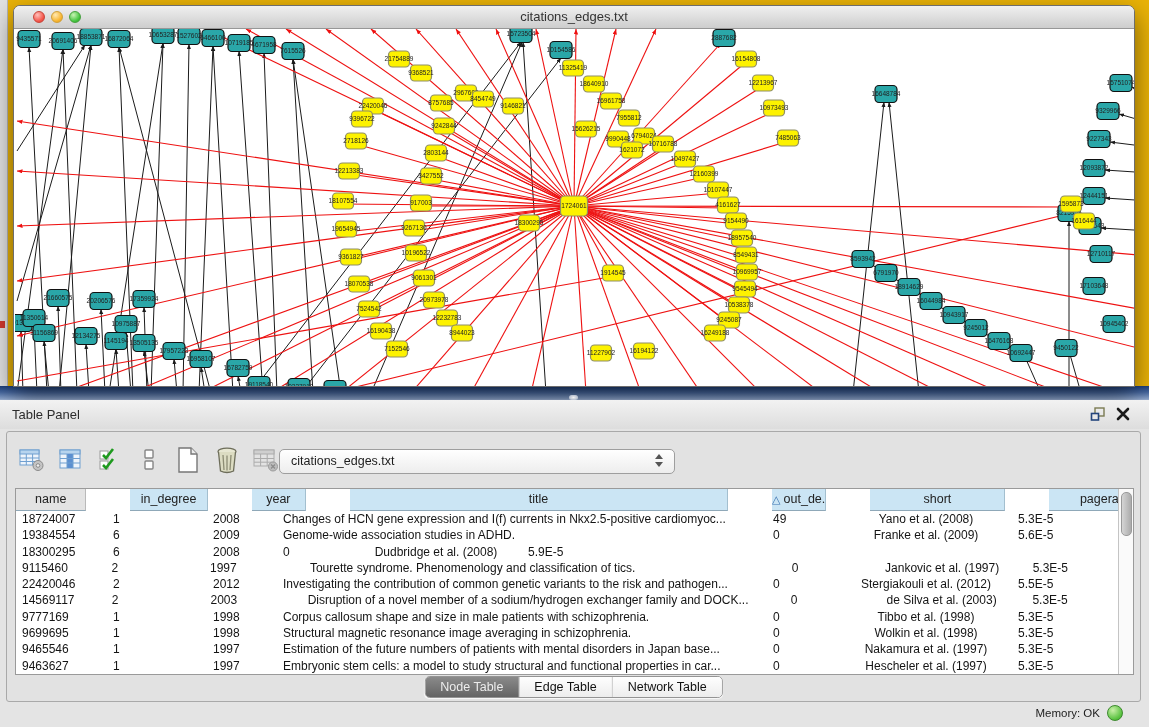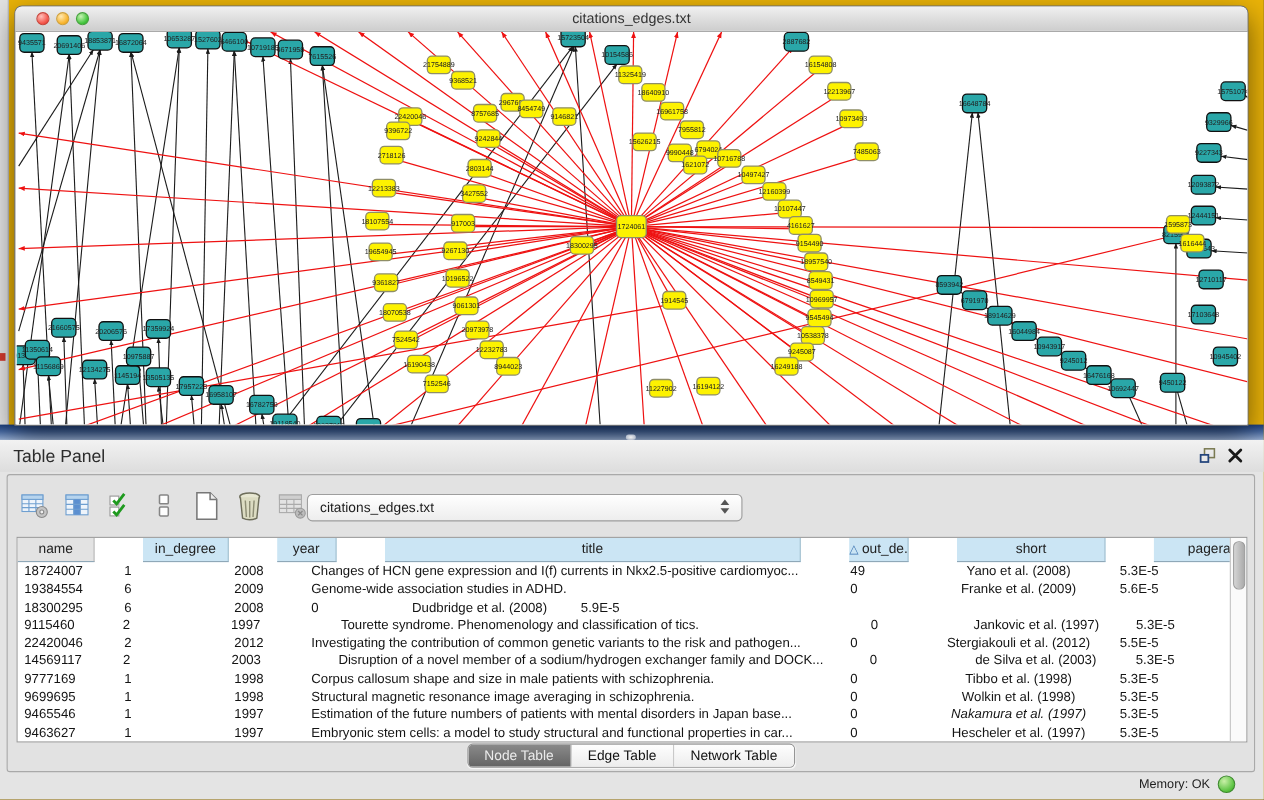--- a/index.html
+++ b/index.html
@@ -19,21 +19,21 @@
   .tl{position:absolute;top:5px;width:12px;height:12px;border-radius:50%;box-sizing:border-box;}
   .tl-red{left:19px;background:radial-gradient(circle at 35% 30%,#ffc0ba,#f4564b 65%,#ce3a30);border:1px solid #c8443a;}
   .tl-yel{left:37px;background:radial-gradient(circle at 35% 30%,#ffe9b3,#f8b42e 65%,#d9981f);border:1px solid #cfa03a;}
   .tl-grn{left:55px;background:radial-gradient(circle at 35% 30%,#c8f3b4,#44c53e 65%,#2e9d2c);border:1px solid #46a13e;}
   .title{text-align:center;line-height:21px;font-size:13px;color:#333;}
   .canvas{position:absolute;left:1px;top:23px;width:1119px;height:357px;background:#fff;overflow:hidden;}
   #net{display:block;}
   
   #panel{position:absolute;left:0;top:400px;width:1149px;height:327px;background:#e4e4e4;}
   .panel-head{position:relative;height:29px;background:linear-gradient(#f2f2f2,#dddddd);}
-  .panel-title{position:absolute;left:12px;top:7px;font-size:16px;color:#2c2c2c;}
+  .panel-title{position:absolute;left:12px;top:7px;font-size:13px;color:#2c2c2c;}
   .float-ic{position:absolute;right:42px;top:6px;width:17px;height:16px;cursor:pointer;}
   .close-ic{position:absolute;right:18px;top:6px;width:15px;height:16px;cursor:pointer;}
   .panel-body{position:absolute;left:6px;top:31px;width:1135px;height:271px;background:#e2e2e2;
               border:1px solid #a9a9a9;border-radius:3px;box-sizing:border-box;}
   .toolbar{position:absolute;left:10px;top:10px;height:36px;display:flex;align-items:center;gap:9px;}
   .tb{width:30px;height:30px;display:flex;align-items:center;justify-content:center;cursor:pointer;}
   .fx{font-family:"DejaVu Serif","Liberation Serif",serif;font-style:italic;font-weight:bold;
       font-size:14px;color:#222;width:34px;}
   .select{position:absolute;left:272px;top:17px;width:396px;height:25px;box-sizing:border-box;
           background:linear-gradient(#ffffff,#ededed);border:1px solid #9e9e9e;border-radius:5px;
@@ -601,21 +601,21 @@
               <div class="td" style="width: 70px;">0</div>
               <div class="td center" style="width: 175px;">Wolkin et al. (1998)</div>
               <div class="td" style="width: 108px;">5.3E-5</div>
             </div>
             <div class="tr">
               <div class="td" style="width: 91px;">9465546</div>
               <div class="td" style="width: 100px;">1</div>
               <div class="td" style="width: 70px;">1997</div>
               <div class="td" style="width: 490px;">Estimation of the future numbers of patients with mental disorders in Japan base...</div>
               <div class="td" style="width: 70px;">0</div>
-              <div class="td center" style="width: 175px; font-style: italic;">Nakamura et al. (1997)</div>
+              <div class="td center" style="width: 175px;">Nakamura et al. (1997)</div>
               <div class="td" style="width: 108px;">5.3E-5</div>
             </div>
             <div class="tr">
               <div class="td" style="width: 91px;">9463627</div>
               <div class="td" style="width: 100px;">1</div>
               <div class="td" style="width: 70px;">1997</div>
               <div class="td" style="width: 490px;">Embryonic stem cells: a model to study structural and functional properties in car...</div>
               <div class="td" style="width: 70px;">0</div>
               <div class="td center" style="width: 175px;">Hescheler et al. (1997)</div>
               <div class="td" style="width: 108px;">5.3E-5</div>

